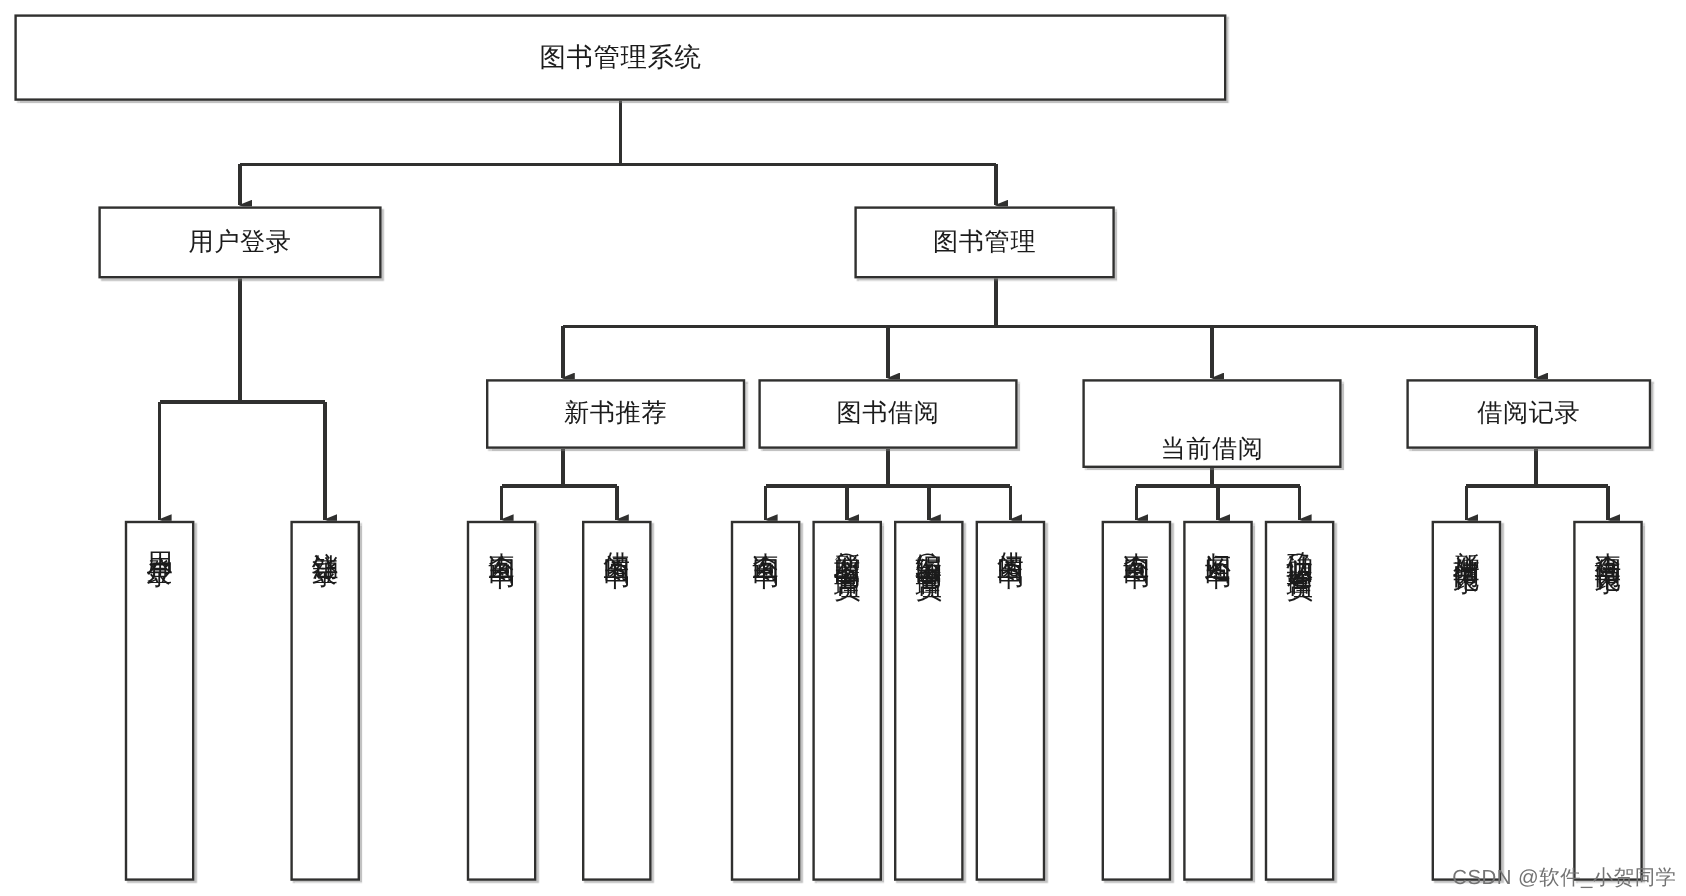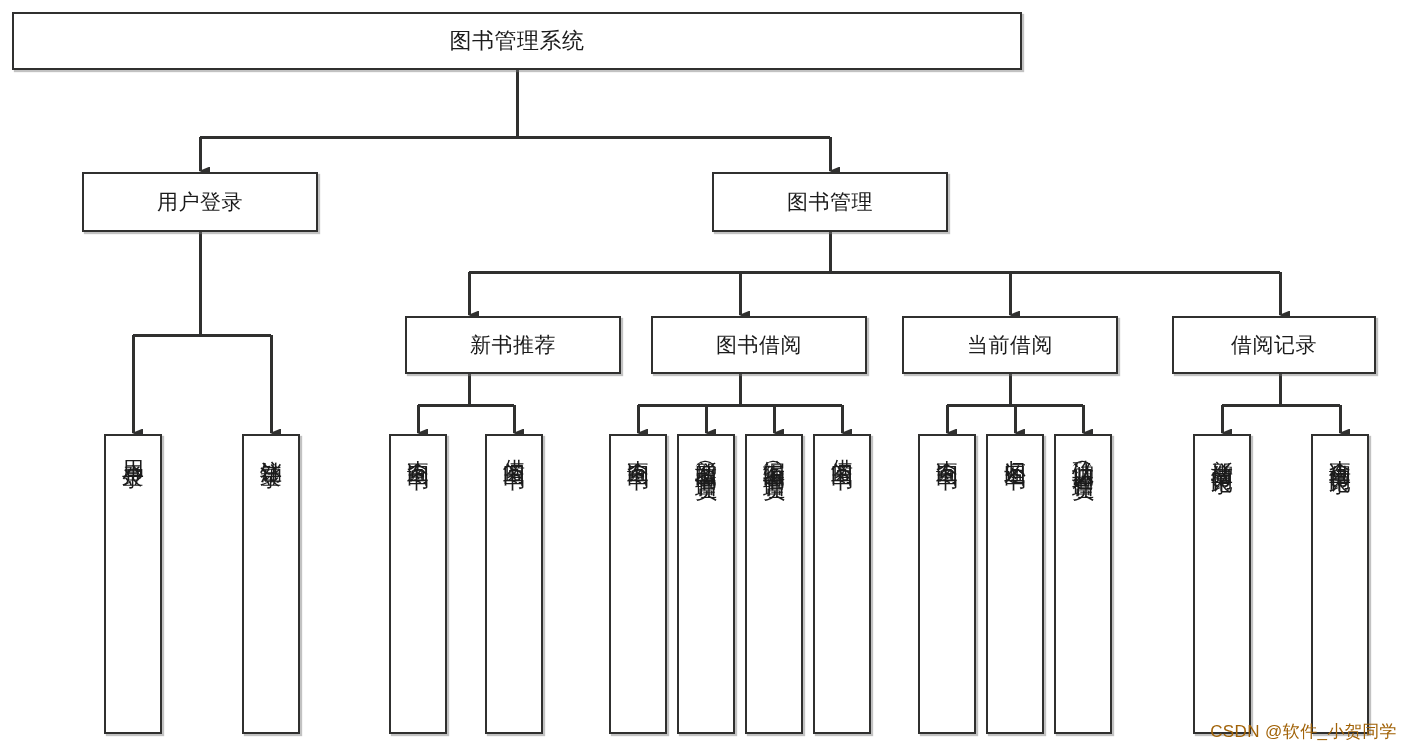--- a/index.html
+++ b/index.html
@@ -64,21 +64,21 @@
     top: 0;
     width: 1405px;
     height: 747px;
     pointer-events: none;
   }
   #watermark {
     position: absolute;
     right: 8px;
     bottom: 4px;
     font-size: 17px;
-    color: #a16207;
+    color: #737373;
     font-family: "Liberation Sans", "DejaVu Sans", sans-serif;
     white-space: nowrap;
     letter-spacing: 0.4px;
     margin-left: 26px;
   }
 </style>
 </head>
 <body>
 
 <div id="diagram-root">
@@ -119,36 +119,36 @@
         <line x1="1015" y1="405" x2="1015" y2="433" stroke="#30302f" stroke-width="3" shape-rendering="crispEdges" marker-end="url(#arrowhead)"></line>
         <line x1="1083" y1="405" x2="1083" y2="433" stroke="#30302f" stroke-width="3" shape-rendering="crispEdges" marker-end="url(#arrowhead)"></line>
         <line x1="1280" y1="374" x2="1280" y2="405" stroke="#30302f" stroke-width="3" shape-rendering="crispEdges"></line>
         <line x1="1222" y1="405" x2="1340" y2="405" stroke="#30302f" stroke-width="3" shape-rendering="crispEdges"></line>
         <line x1="1222" y1="405" x2="1222" y2="433" stroke="#30302f" stroke-width="3" shape-rendering="crispEdges" marker-end="url(#arrowhead)"></line>
         <line x1="1340" y1="405" x2="1340" y2="433" stroke="#30302f" stroke-width="3" shape-rendering="crispEdges" marker-end="url(#arrowhead)"></line>
       </g>
   </svg>
 
   <div id="node-layer">
-      <div class="node-box horizontal root" style="left: 12px; top: 12px; width: 1010px; height: 58px;">
+      <div class="node-box horizontal root" style="left: 12px; top: 12px; width: 1010px; height: 72px;">
         <span class="node-label">图书管理系统</span>
       </div>
       <div class="node-box horizontal" style="left: 82px; top: 172px; width: 236px; height: 60px;">
         <span class="node-label">用户登录</span>
       </div>
-      <div class="node-box horizontal" style="left: 712px; top: 172px; width: 236px; height: 60px;">
+      <div class="node-box horizontal" style="left: 712px; top: 172px; width: 217px; height: 60px;">
         <span class="node-label">图书管理</span>
       </div>
       <div class="node-box horizontal" style="left: 361px; top: 316px; width: 216px; height: 58px; margin-left: 44px;">
         <span class="node-label">新书推荐</span>
       </div>
-      <div class="node-box horizontal" style="left: 632px; top: 316px; width: 216px; height: 58px; margin-left: 19px;">
+      <div class="node-box horizontal" style="left: 632px; top: 316px; width: 216px; height: 58px;">
         <span class="node-label">图书借阅</span>
       </div>
-      <div class="node-box horizontal" style="left: 902px; top: 316px; width: 216px; height: 58px;">
+      <div class="node-box horizontal" style="left: 902px; top: 316px; width: 216px; height: 74px; align-items: flex-end;">
         <span class="node-label">当前借阅</span>
       </div>
       <div class="node-box horizontal" style="left: 1172px; top: 316px; width: 204px; height: 58px;">
         <span class="node-label">借阅记录</span>
       </div>
       <div class="node-box vertical" style="left: 104px; top: 434px; width: 58px; height: 300px;">
         <span class="node-label">用户登录</span>
       </div>
       <div class="node-box vertical" style="left: 242px; top: 434px; width: 58px; height: 300px;">
         <span class="node-label">注销登录</span>

